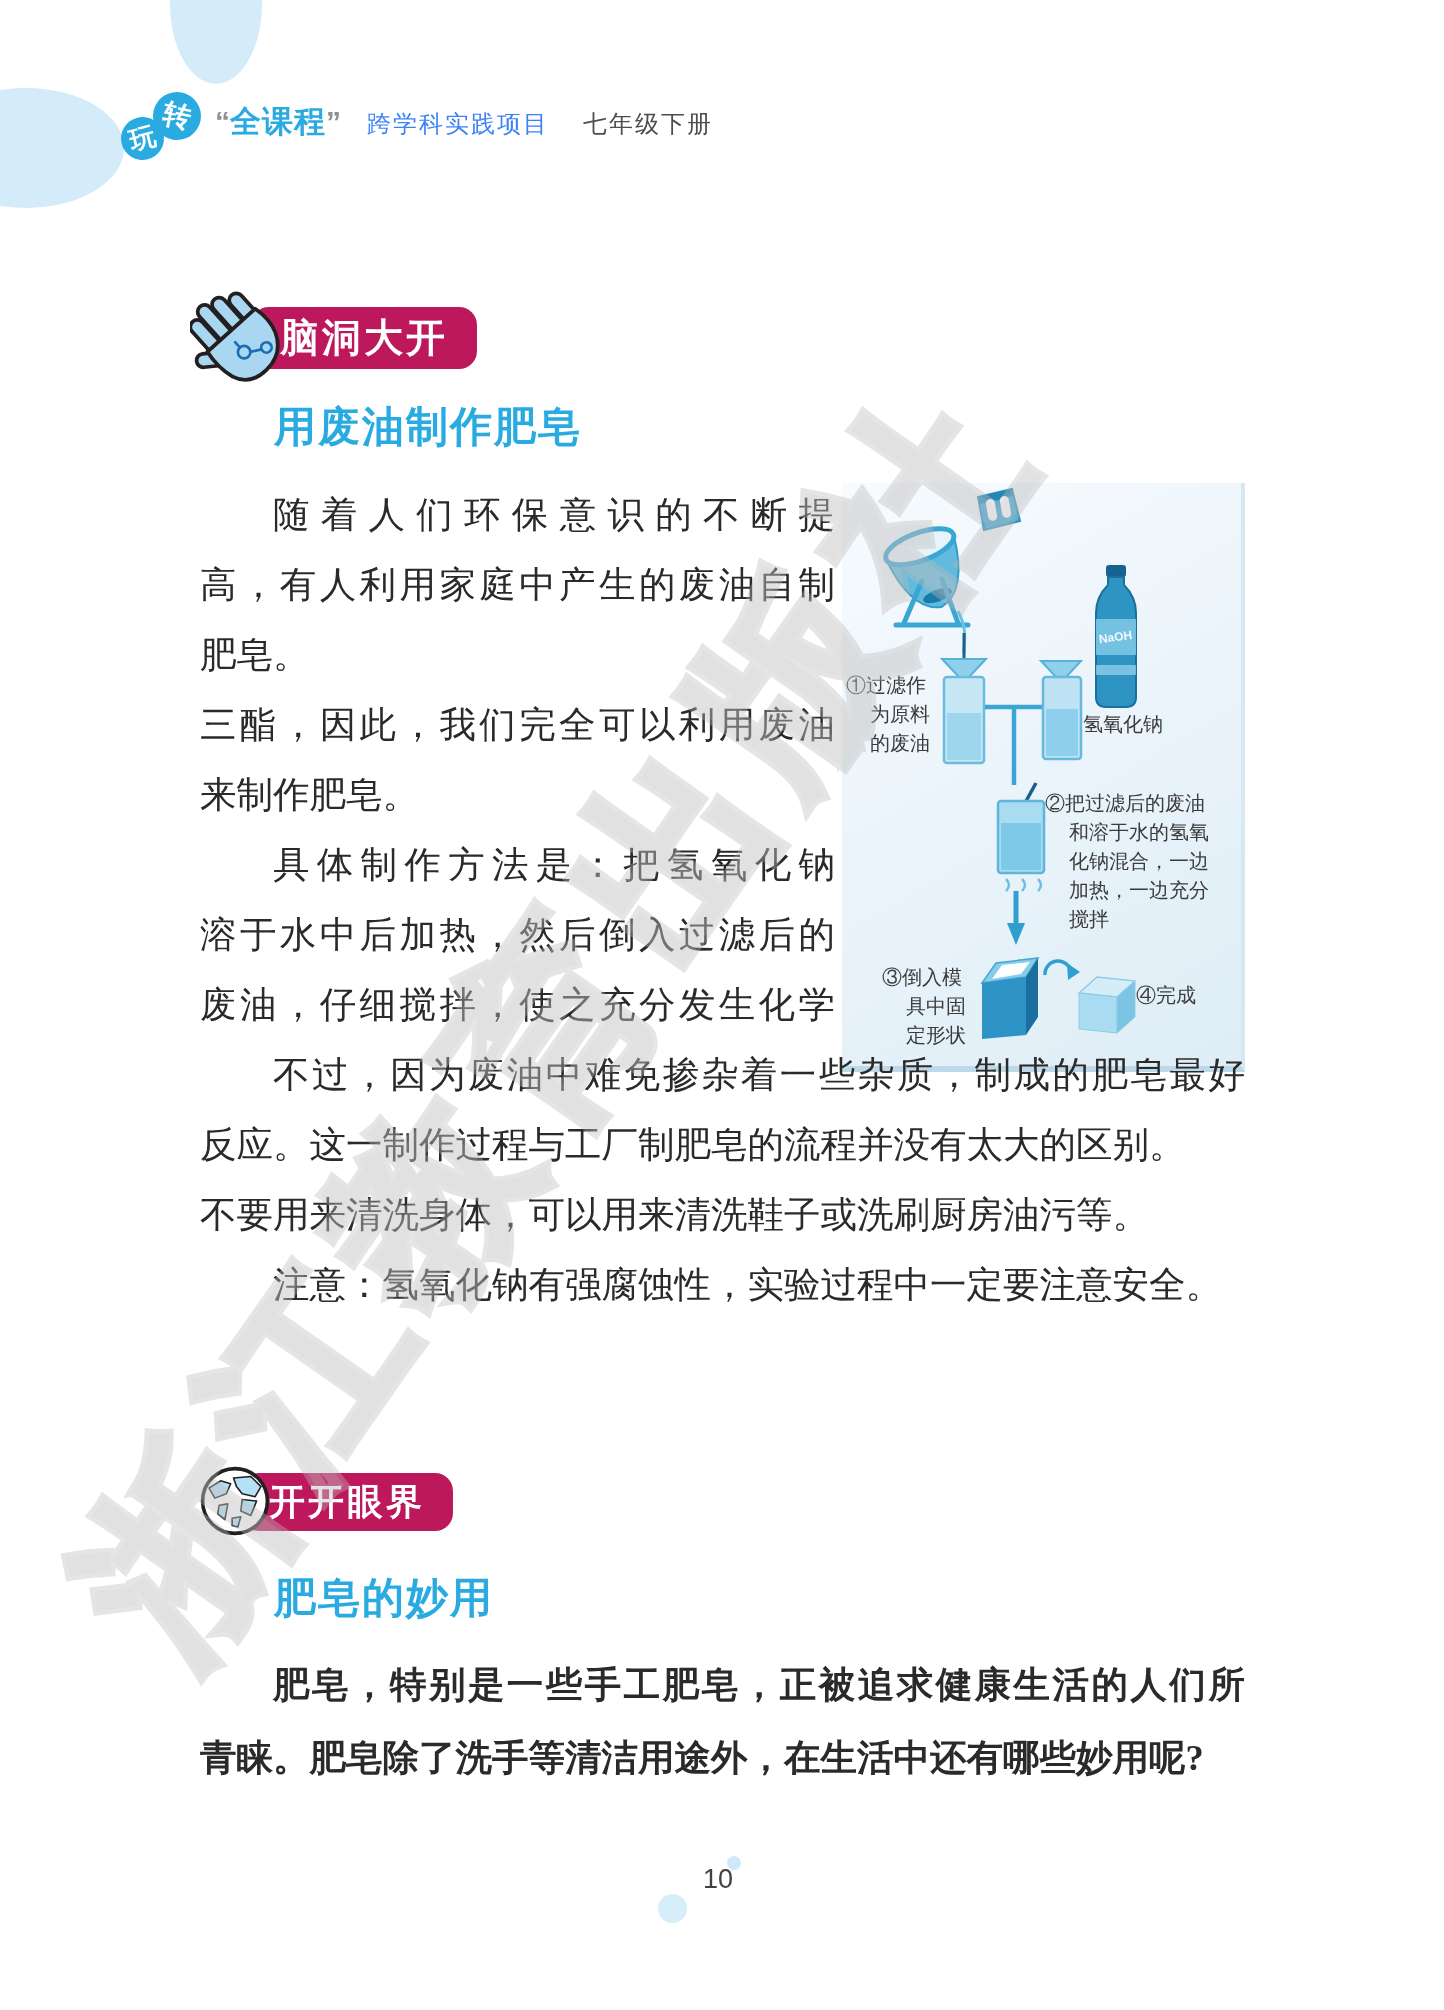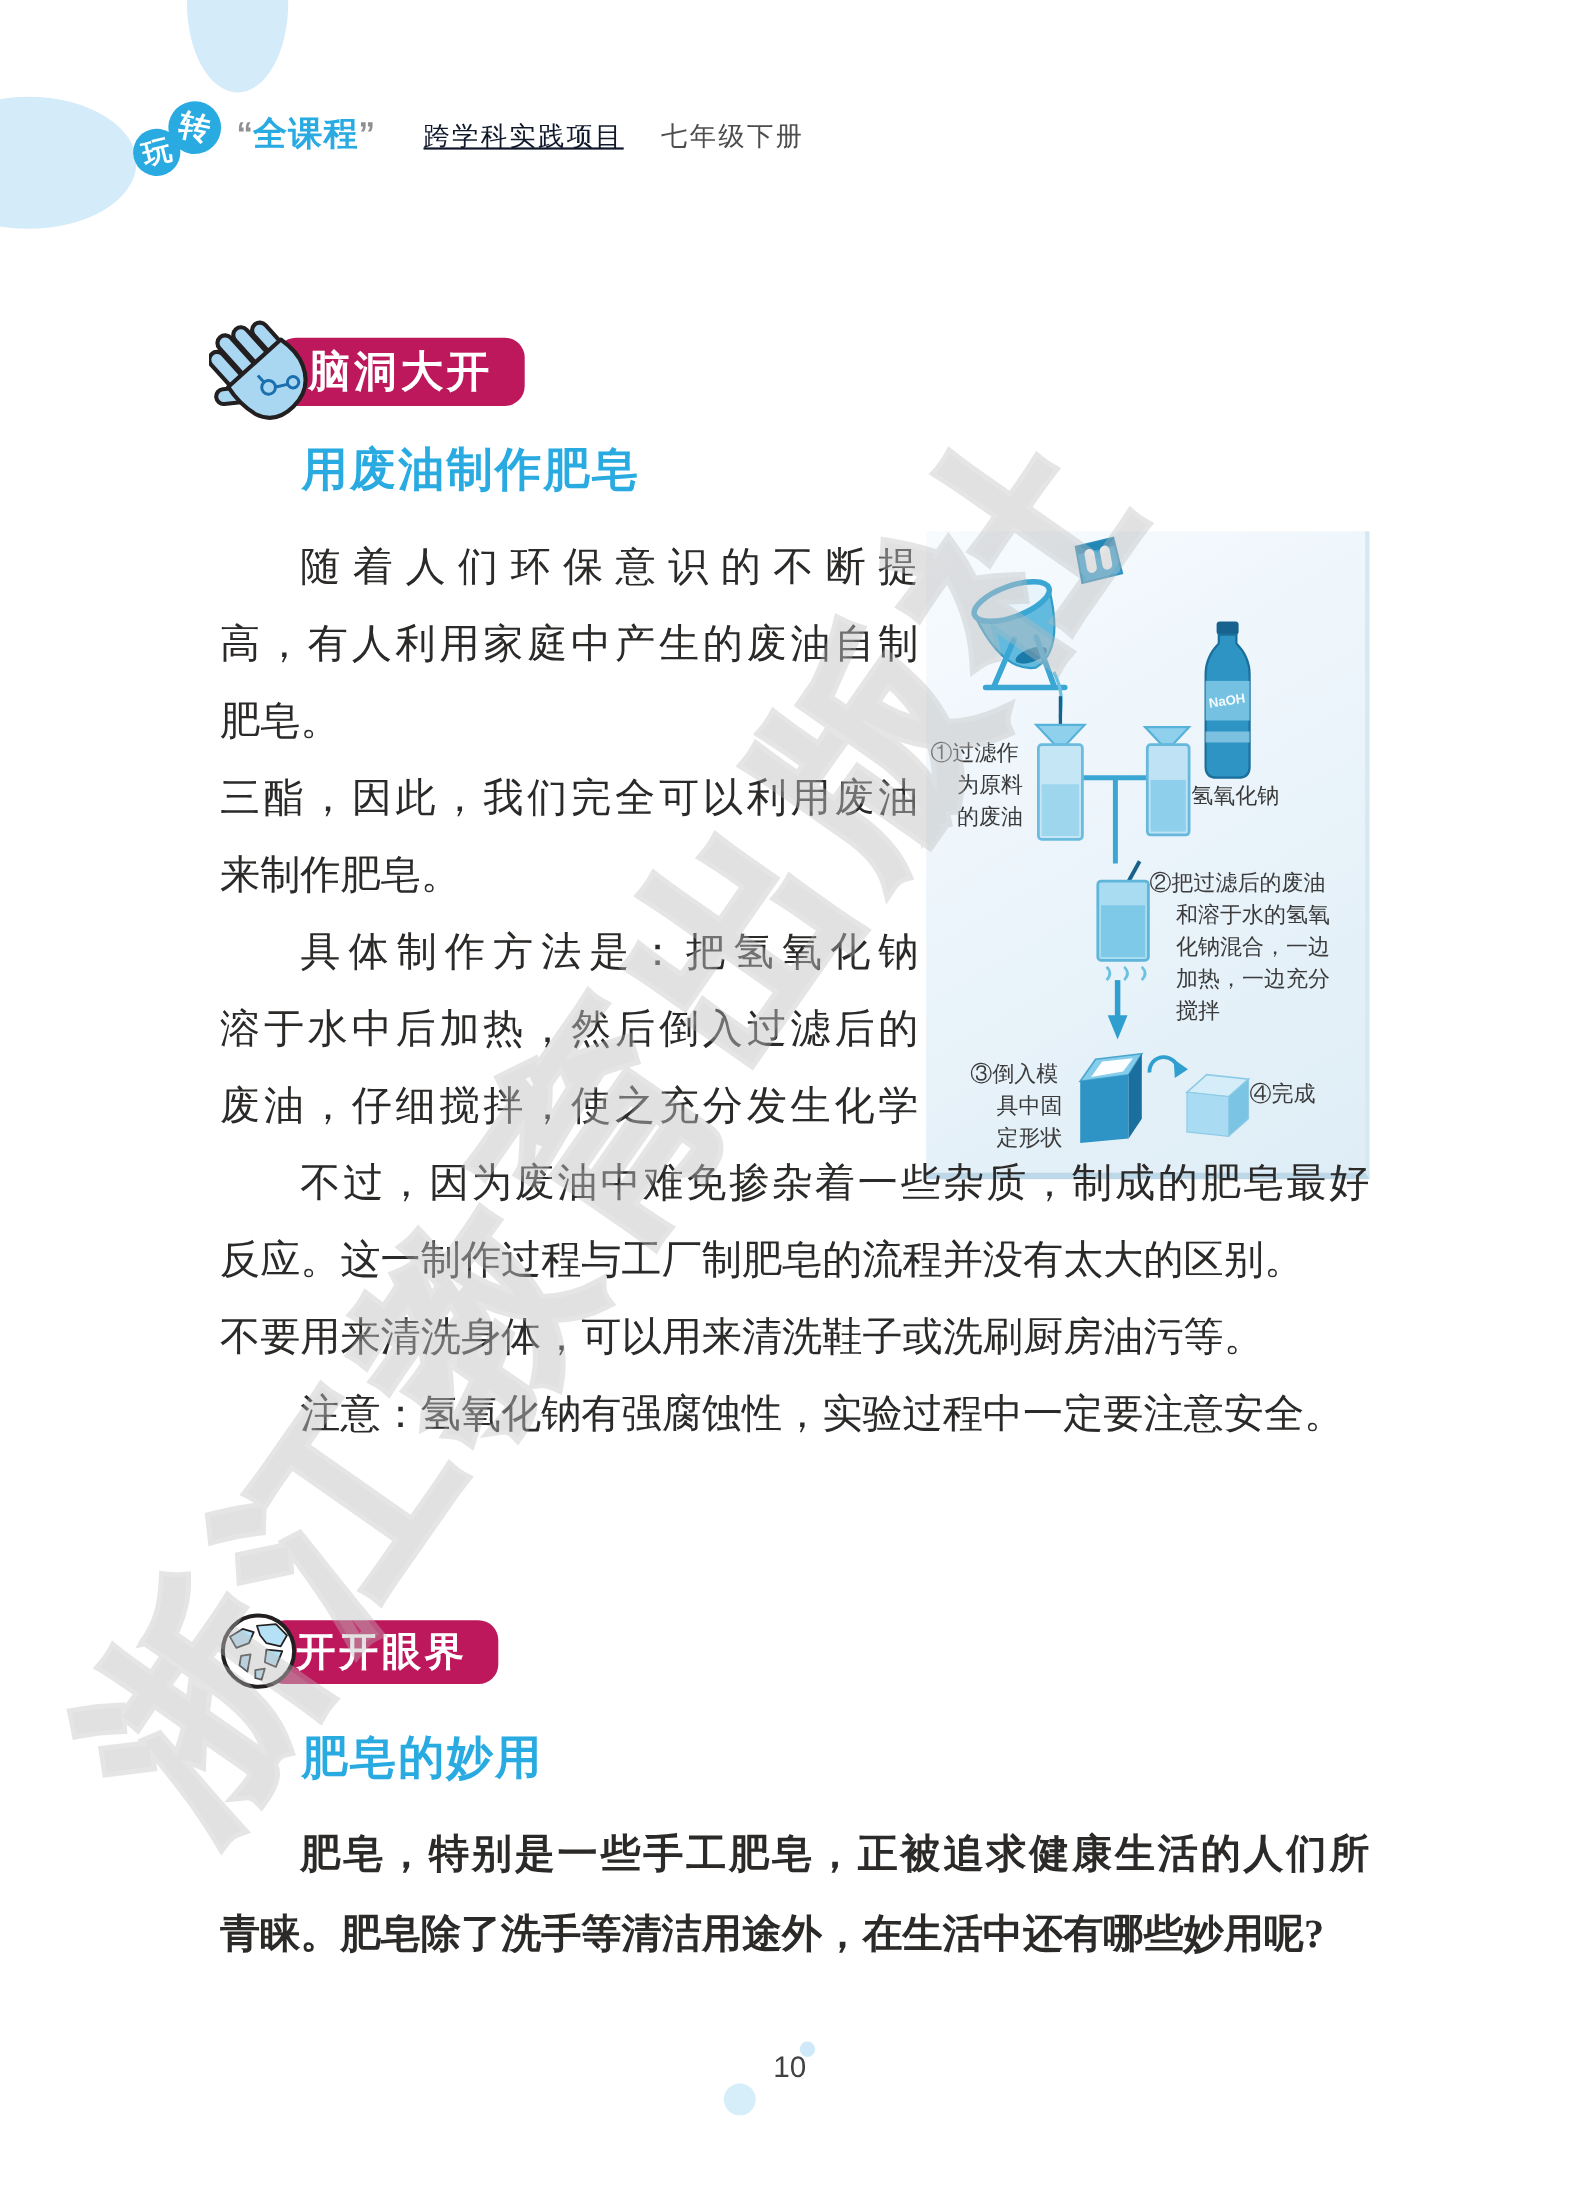--- a/index.html
+++ b/index.html
@@ -16,21 +16,21 @@
   
   .logo-c{position:absolute;border-radius:50%;background:#29abe2;color:#fff;
           display:flex;align-items:center;justify-content:center;font-weight:bold;
           font-family:"Liberation Sans","DejaVu Sans",sans-serif;z-index:3;}
   #logo1{left:121px;top:117px;width:43px;height:43px;font-size:26px;transform:rotate(-14deg);}
   #logo2{left:153px;top:92px;width:48px;height:48px;font-size:28px;transform:rotate(12deg);z-index:4;}
   .hdr{position:absolute;left:215px;top:101px;display:flex;align-items:baseline;white-space:nowrap;
        font-family:"Liberation Sans","DejaVu Sans",sans-serif;}
   .hdr .q{color:#8f9093;font-size:30px;font-weight:bold;}
   .hdr .series{color:#29abe2;font-size:31px;font-weight:bold;letter-spacing:1px;}
-  .hdr .sub{color:#0f172a;font-size:24px;margin-left:44px;letter-spacing:2px;text-decoration:underline;}
+  .hdr .sub{color:#3b82f6;font-size:24px;margin-left:26px;letter-spacing:2px;}
   .hdr .vol{color:#4d4d4d;font-size:24px;margin-left:34px;letter-spacing:2px;}
 
   
   .badge{position:absolute;background:#be185d;border-radius:18px;color:#fff;z-index:2;
          font-family:"Liberation Sans","DejaVu Sans",sans-serif;font-weight:bold;
          display:flex;align-items:center;justify-content:center;}
   #badge1{left:251px;top:307px;width:226px;height:62px;font-size:39px;letter-spacing:3px;}
   #badge2{left:241px;top:1473px;width:212px;height:58px;font-size:36px;letter-spacing:3px;}
   .icon-abs{position:absolute;z-index:3;}
   #hand-icon{left:190px;top:283px;width:108px;height:108px;}

